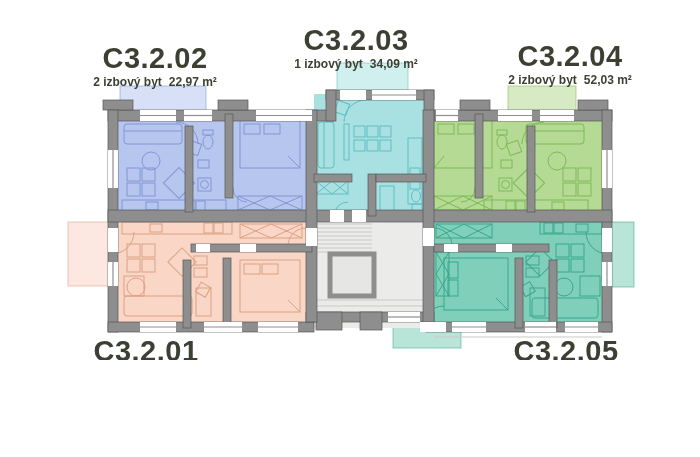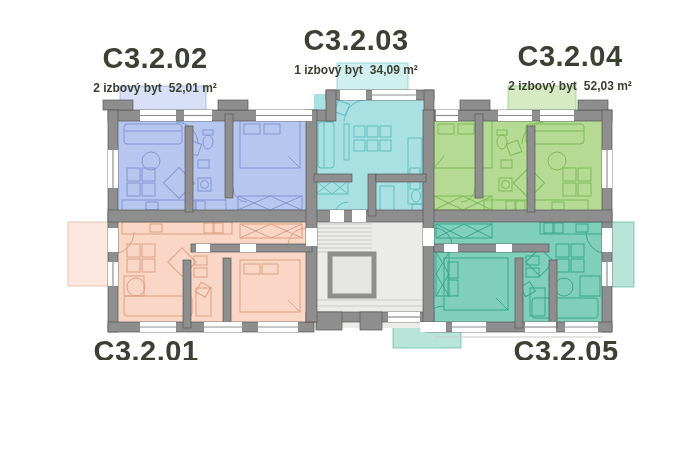--- a/index.html
+++ b/index.html
@@ -17,21 +17,21 @@
   .s03{stroke:var(--apt03-line);fill:none;stroke-width:1}
   .s04{stroke:var(--apt04-line);fill:none;stroke-width:1}
   .s05{stroke:var(--apt05-line);fill:none;stroke-width:1}
   .wall{fill:var(--wall);stroke:var(--wall-edge);stroke-width:.7}
   .cl{stroke:var(--core-line);stroke-width:1.2;fill:none}
   .wo{fill:#ffffff}
   .wl{stroke:var(--wall);stroke-width:1.2}
   
   .apt-label{position:absolute;width:160px;text-align:center;color:var(--text);cursor:pointer;}
   .apt-title{font-size:29px;font-weight:700;letter-spacing:.5px;line-height:1.0;}
-  .apt-sub{font-size:12px;font-weight:700;margin-top:8px;white-space:nowrap;}
+  .apt-sub{font-size:12px;font-weight:700;margin-top:2px;white-space:nowrap;}
   .apt-sub .area{margin-left:7px;}
   .footer-floor{position:absolute;left:384px;top:392px;font-size:36px;font-weight:700;color:var(--text);}
   .footer-site{position:absolute;left:447px;top:404px;font-size:12.5px;font-weight:700;
                letter-spacing:.2px;color:var(--text);cursor:pointer;margin-left:36px;}
   .footer-bldg{position:absolute;left:537px;top:374px;font-size:64px;font-weight:700;
                letter-spacing:-1px;color:var(--text);}
 </style>
 </head>
 <body>
 
@@ -295,21 +295,21 @@
     <rect x="196" y="244" width="14" height="8" class="wo"></rect>
     <rect x="240" y="244" width="16" height="8" class="wo"></rect>
     <rect x="444" y="244" width="14" height="8" class="wo"></rect>
     <rect x="496" y="244" width="16" height="8" class="wo"></rect>
     <line x1="434" y1="337" x2="602" y2="337" class="cl"></line>
   </g>
 </svg>
 
 <div class="apt-label" style="left:75px;top:44px">
   <div class="apt-title">C3.2.02</div>
-  <div class="apt-sub"><span>2 izbový byt</span><span class="area">52,01 m²</span></div>
+  <div class="apt-sub"><span>2 izbový byt</span><span class="area">22,97 m²</span></div>
 </div>
 <div class="apt-label" style="left:276px;top:26px">
   <div class="apt-title">C3.2.03</div>
   <div class="apt-sub"><span>1 izbový byt</span><span class="area">34,09 m²</span></div>
 </div>
 <div class="apt-label" style="left:490px;top:42px">
   <div class="apt-title">C3.2.04</div>
   <div class="apt-sub"><span>2 izbový byt</span><span class="area">52,03 m²</span></div>
 </div>
 <div class="apt-label" style="left:66px;top:337px">

